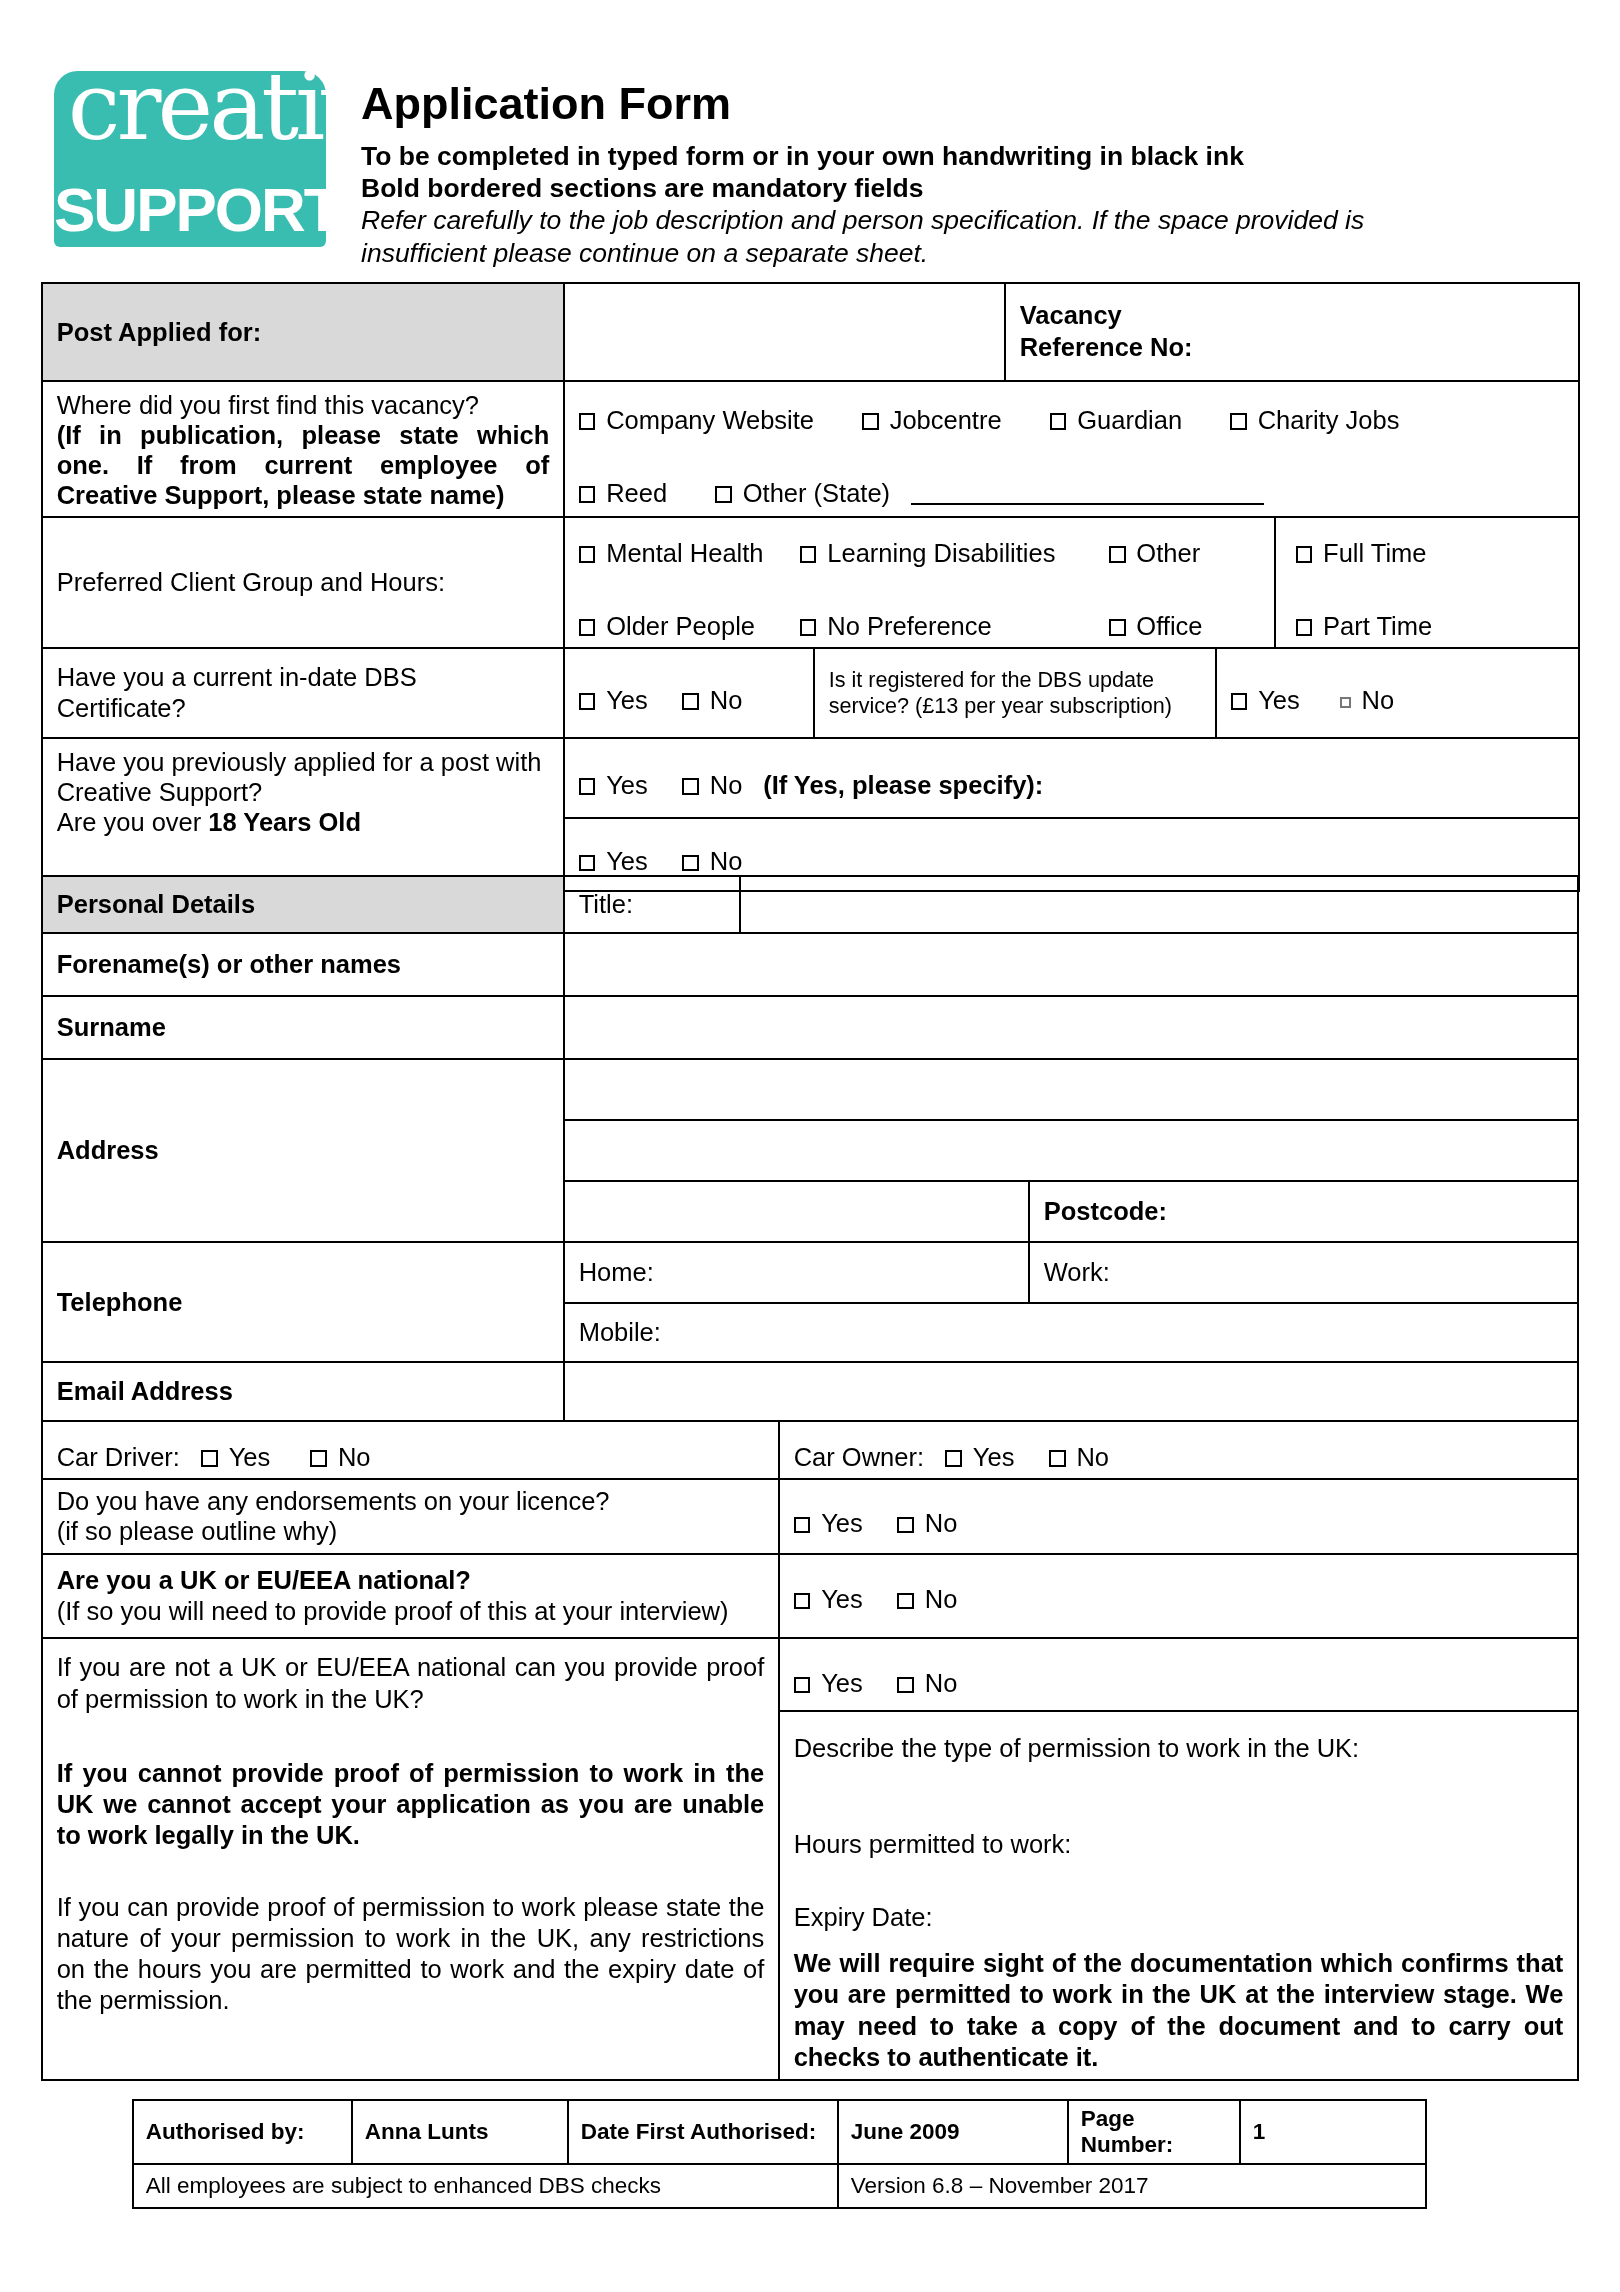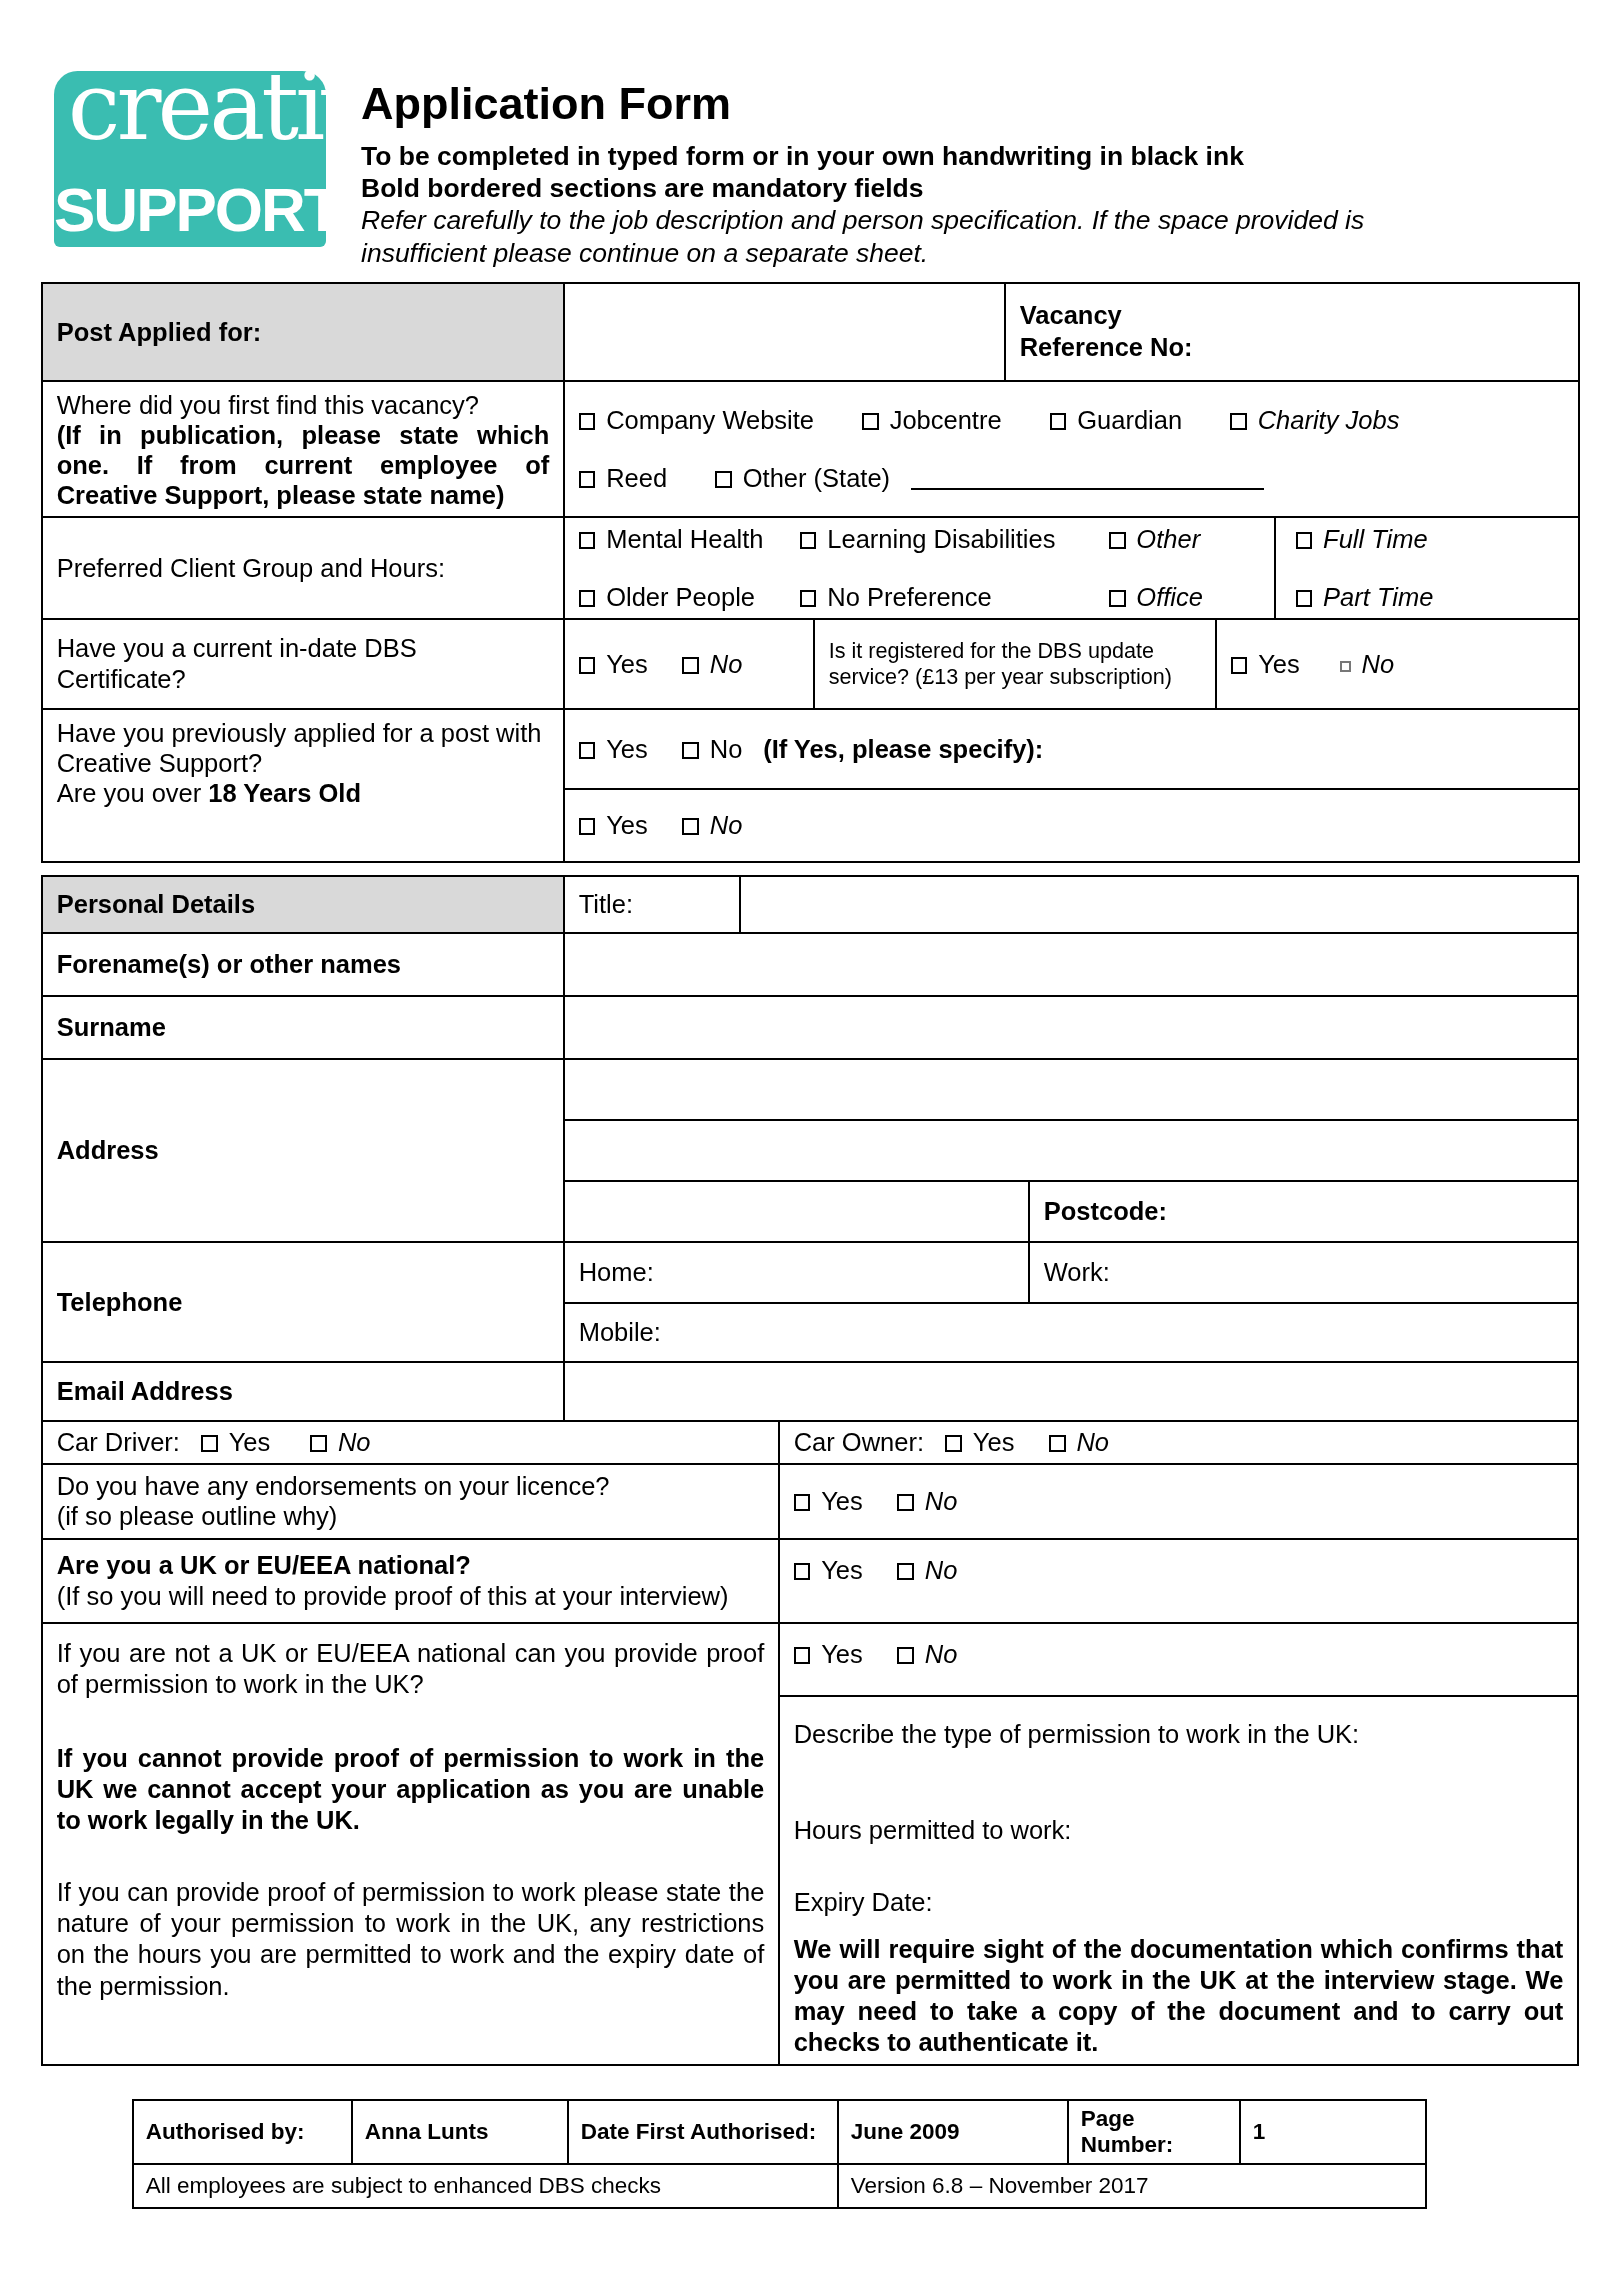--- a/index.html
+++ b/index.html
@@ -50,22 +50,22 @@
   .tf { position: absolute; left: 132px; top: 2099px; width: 1292px; }
   .tf td { border: 2px solid #000; font-size: 22.5px; padding: 4.9px 11.8px; }
 
   
   .cb {
     display: inline-block; width: 16.7px; height: 16.7px;
     border: 2px solid #000; background: #fff;
     vertical-align: -1px; margin-right: 10.8px; flex: none;
   }
   .cb-sm { width: 10.8px; height: 10.8px; border: 2px solid #777; vertical-align: 1px; }
-  .opt { display: inline-block; white-space: nowrap; margin-right: 41px; }
-  .opt:last-child { margin-right: 0; font-style: italic; }
+  .opt { display: inline-block; white-space: nowrap; margin-right: 41px; margin-top: 15px; }
+  .opt:last-child { margin-right: 0; }
   .optw1 { width: 214px; margin-right: 0; }
   .optw2 { width: 302px; margin-right: 0; }
   .line + .line { margin-top: 29px; }
   .blank-line { display: inline-block; width: 353px; border-bottom: 2px solid #000; height: 23.5px; vertical-align: -3.9px; }
 
   .split-cell { display: flex; flex-direction: column; justify-content: space-between; height: 100%; }
   .wrap-narrow { max-width: 196px; line-height: 1.25; }
 </style>
 </head>
 <body>

